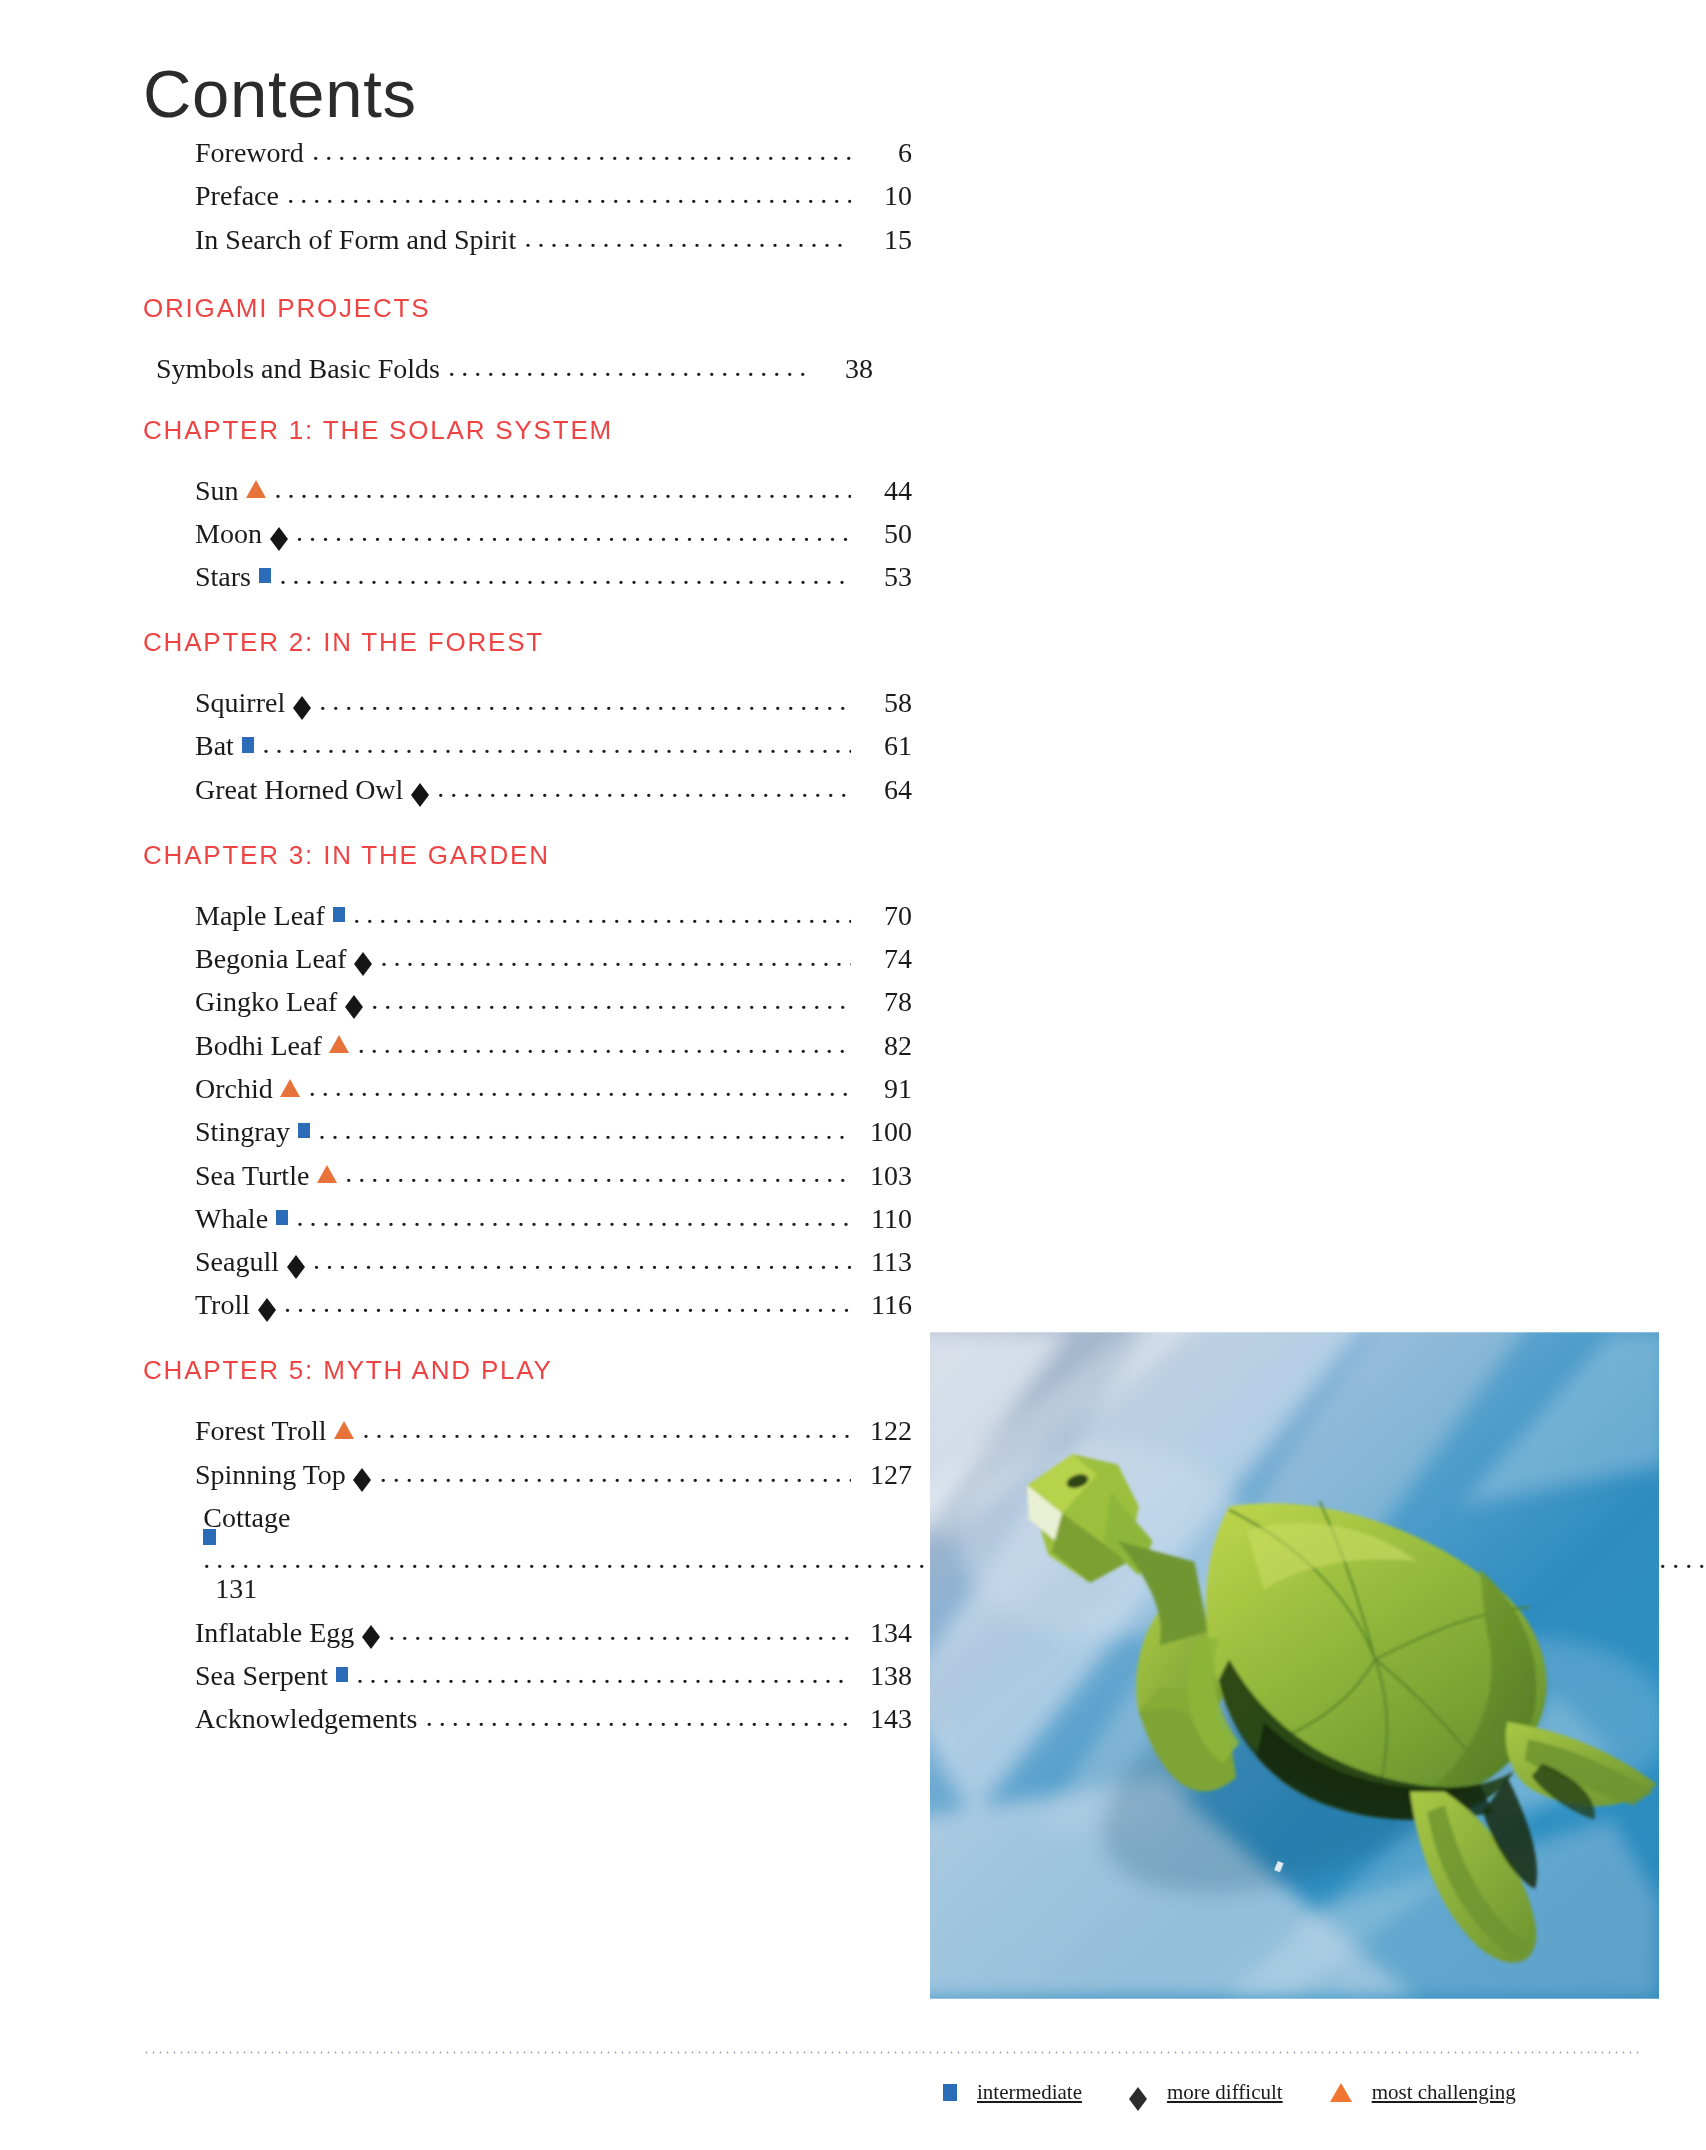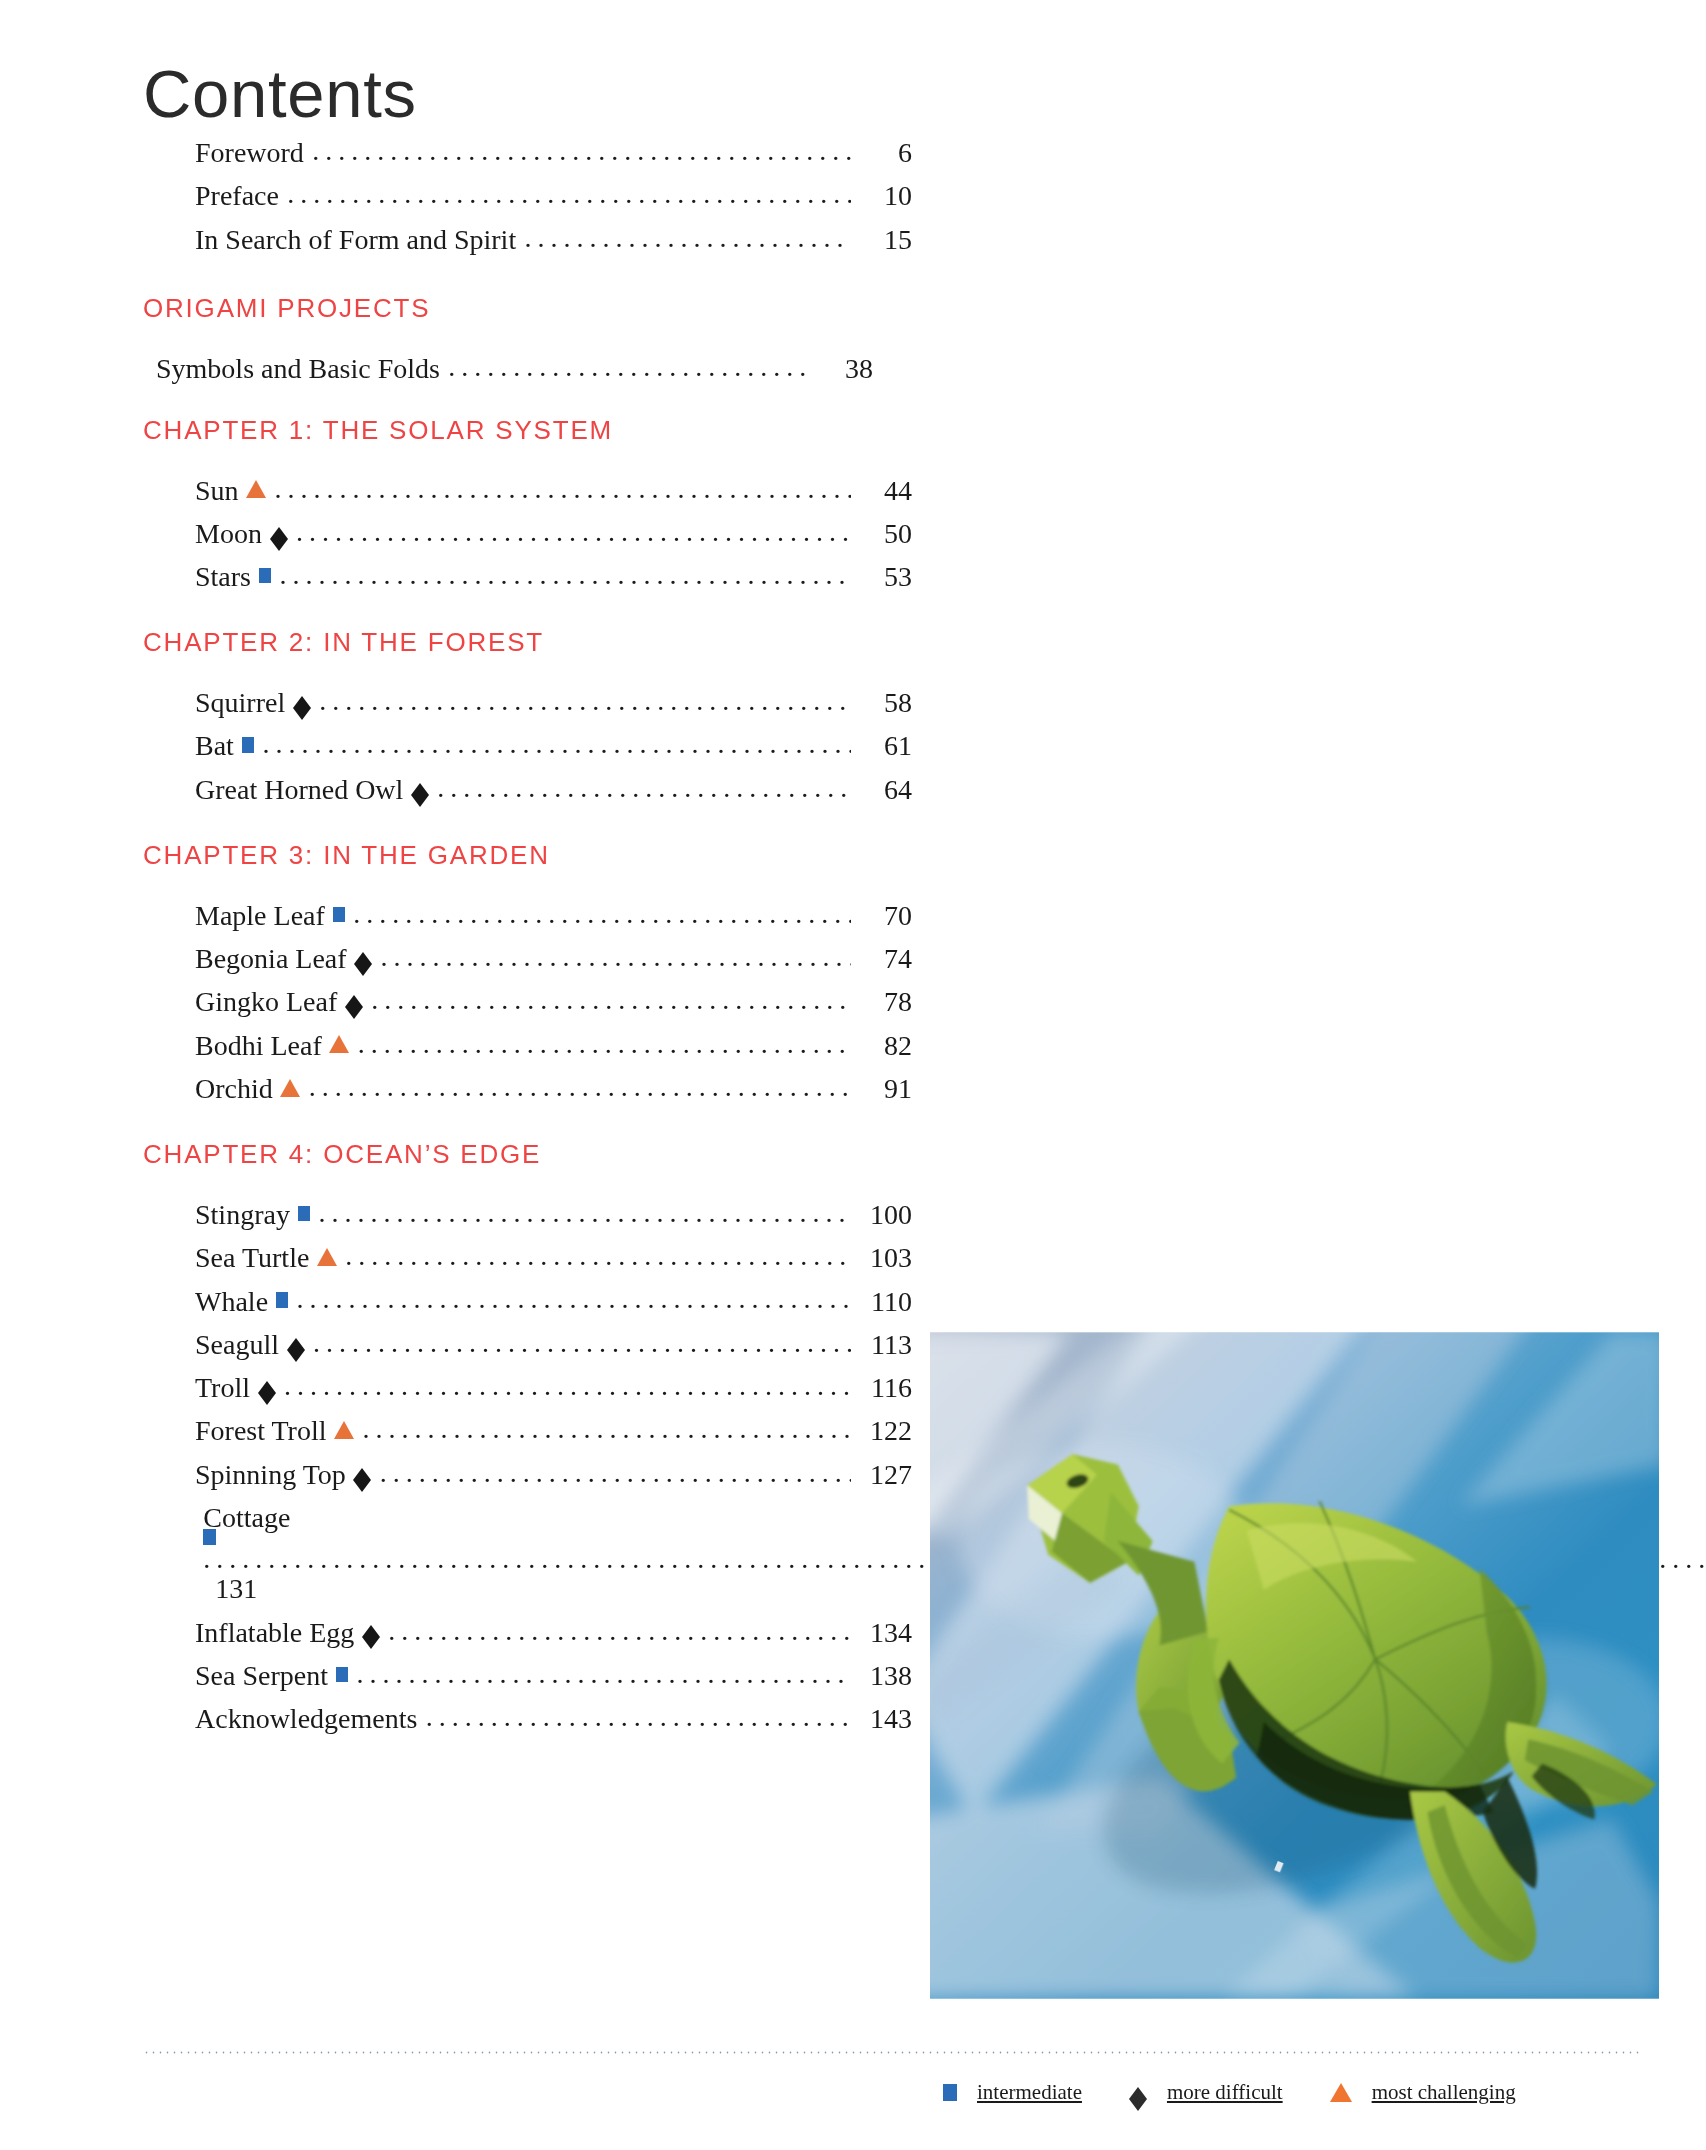--- a/index.html
+++ b/index.html
@@ -291,21 +291,20 @@
         <span class="leader">........................................................................................................................</span>
         <span class="page-num">82</span>
       </div>
       <div class="entry" style="margin-bottom: 15.3px;">
         <span class="entry-title">Orchid</span>
         <span class="mark triangle"></span>
         <span class="leader">........................................................................................................................</span>
         <span class="page-num">91</span>
       </div>
     </div>
-    <div class="section-heading" style="margin-bottom: 31px; margin-top: 36px;">CHAPTER 4: OCEAN’S EDGE</div>
     <div class="entry-group">
       <div class="entry" style="margin-bottom: 15.3px;">
         <span class="entry-title">Stingray</span>
         <span class="mark square"></span>
         <span class="leader">........................................................................................................................</span>
         <span class="page-num">100</span>
       </div>
       <div class="entry" style="margin-bottom: 15.3px;">
         <span class="entry-title">Sea Turtle</span>
         <span class="mark triangle"></span>
@@ -324,20 +323,21 @@
         <span class="leader">........................................................................................................................</span>
         <span class="page-num">113</span>
       </div>
       <div class="entry" style="margin-bottom: 15.3px;">
         <span class="entry-title">Troll</span>
         <span class="mark diamond"></span>
         <span class="leader">........................................................................................................................</span>
         <span class="page-num">116</span>
       </div>
     </div>
+    <div class="section-heading" style="margin-bottom: 31px; margin-top: 36px;">CHAPTER 5: MYTH AND PLAY</div>
     <div class="entry-group">
       <div class="entry" style="margin-bottom: 15.3px;">
         <span class="entry-title">Forest Troll</span>
         <span class="mark triangle"></span>
         <span class="leader">........................................................................................................................</span>
         <span class="page-num">122</span>
       </div>
       <div class="entry" style="margin-bottom: 15.3px;">
         <span class="entry-title">Spinning Top</span>
         <span class="mark diamond"></span>

